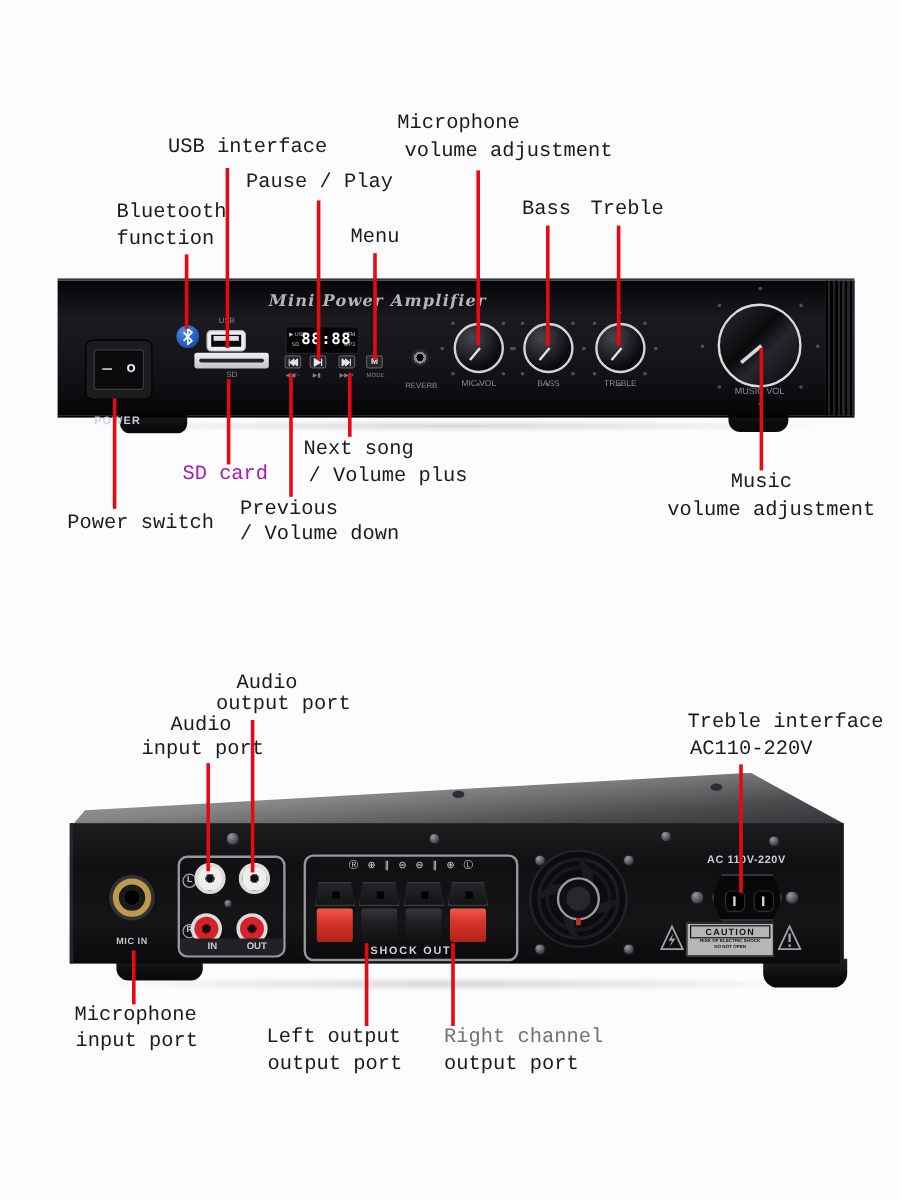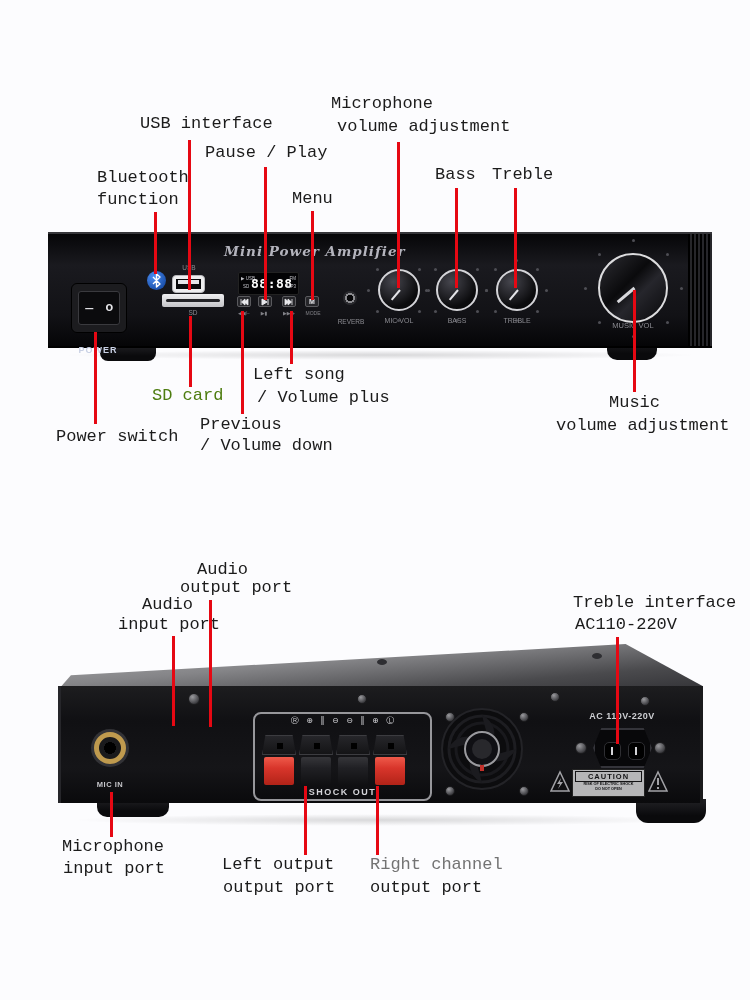--- a/index.html
+++ b/index.html
@@ -194,20 +194,33 @@
 <div id="rear-face">
   <div class="screw" style="left:130px;top:7px;width:12px;height:12px;"></div>
   <div class="screw" style="left:299px;top:8px;width:10px;height:10px;"></div>
   <div class="screw" style="left:492px;top:6px;width:10px;height:10px;"></div>
   <div class="screw" style="left:582px;top:10px;width:10px;height:10px;"></div>
 
   <div id="micin-nut"></div>
   <div id="micin-jack"></div>
   <div class="panel-txt" style="left:27px;top:94px;width:50px;font-weight:bold;font-size:7.5px;color:#c6c6ca;letter-spacing:.5px;">MIC IN</div>
 
+  <div class="rear-box" style="left:90px;top:27px;width:90px;height:85px;">
+    <div class="chan-mark" style="left:2px;top:13px;">L</div>
+    <div class="chan-mark" style="left:2px;top:55px;">R</div>
+    <div class="rca white" style="left:12px;top:4px;"></div>
+    <div class="rca white" style="left:49px;top:4px;"></div>
+    <div class="rca red" style="left:9px;top:46px;"></div>
+    <div class="rca red" style="left:47px;top:46px;"></div>
+    <div class="screw" style="left:36px;top:34px;width:8px;height:8px;"></div>
+    <div style="position:absolute;left:0;right:0;bottom:0;height:14px;background:#222226;border-radius:0 0 6px 6px;">
+      <span style="position:absolute;left:14px;width:26px;text-align:center;font:bold 8px/13px 'Liberation Sans',sans-serif;color:#cdcdd1;">IN</span>
+      <span style="position:absolute;left:46px;width:36px;text-align:center;font:bold 8px/13px 'Liberation Sans',sans-serif;color:#cdcdd1;">OUT</span>
+    </div>
+  </div>
 
   <div class="rear-box" style="left:195px;top:26px;width:179px;height:89px;">
     <div style="position:absolute;left:4px;right:4px;top:2px;text-align:center;word-spacing:5px;
                 font:8px/10px 'DejaVu Sans',sans-serif;color:#d2d2d6;">Ⓡ ⊕ ‖ ⊖  ⊖ ‖ ⊕ Ⓛ</div>
     <div class="abs" style="left:7px;top:21px;width:34px;height:52px;">
       <div class="clip-top">
             <div class="clip-hole"></div>
           </div>
           <div class="lever red" style="left:2px;"></div>
     </div>
@@ -302,23 +315,23 @@
 <div class="lbl" style="left: 140px; top: 115px; color: rgb(27, 27, 27);">USB interface</div>
 <div class="lbl" style="left: 205px; top: 144px; color: rgb(27, 27, 27);">Pause / Play</div>
 <div class="lbl" style="left: 331px; top: 95px; color: rgb(27, 27, 27);">Microphone</div>
 <div class="lbl" style="left: 337px; top: 118px; color: rgb(27, 27, 27);">volume adjustment</div>
 <div class="lbl" style="left: 97px; top: 169px; color: rgb(27, 27, 27);">Bluetooth</div>
 <div class="lbl" style="left: 97px; top: 191px; color: rgb(27, 27, 27);">function</div>
 <div class="lbl" style="left: 292px; top: 190px; color: rgb(27, 27, 27);">Menu</div>
 <div class="lbl" style="left: 435px; top: 166px; color: rgb(27, 27, 27);">Bass</div>
 <div class="lbl" style="left: 492px; top: 166px; color: rgb(27, 27, 27);">Treble</div>
 
-<div class="lbl" style="left: 253px; top: 366px; color: rgb(27, 27, 27);">Left song</div>
+<div class="lbl" style="left: 253px; top: 366px; color: rgb(27, 27, 27);">Next song</div>
 <div class="lbl" style="left: 257px; top: 389px; color: rgb(27, 27, 27);">/ Volume plus</div>
-<div class="lbl" style="left: 152px; top: 387px; color: #4d7c0f;">SD card</div>
+<div class="lbl" style="left: 152px; top: 387px; color: #a21caf;">SD card</div>
 <div class="lbl" style="left: 200px; top: 416px; color: rgb(27, 27, 27);">Previous</div>
 <div class="lbl" style="left: 200px; top: 437px; color: rgb(27, 27, 27);">/ Volume down</div>
 <div class="lbl" style="left: 35px; top: 428px; color: rgb(27, 27, 27); margin-left: 21px;">Power switch</div>
 <div class="lbl" style="left: 609px; top: 394px; color: rgb(27, 27, 27);">Music</div>
 <div class="lbl" style="left: 556px; top: 417px; color: rgb(27, 27, 27);">volume adjustment</div>
 
 <div class="lbl" style="left: 197px; top: 561px; color: rgb(27, 27, 27);">Audio</div>
 <div class="lbl" style="left: 180px; top: 579px; color: rgb(27, 27, 27);">output port</div>
 <div class="lbl" style="left: 142px; top: 596px; color: rgb(27, 27, 27);">Audio</div>
 <div class="lbl" style="left: 118px; top: 616px; color: rgb(27, 27, 27);">input port</div>

